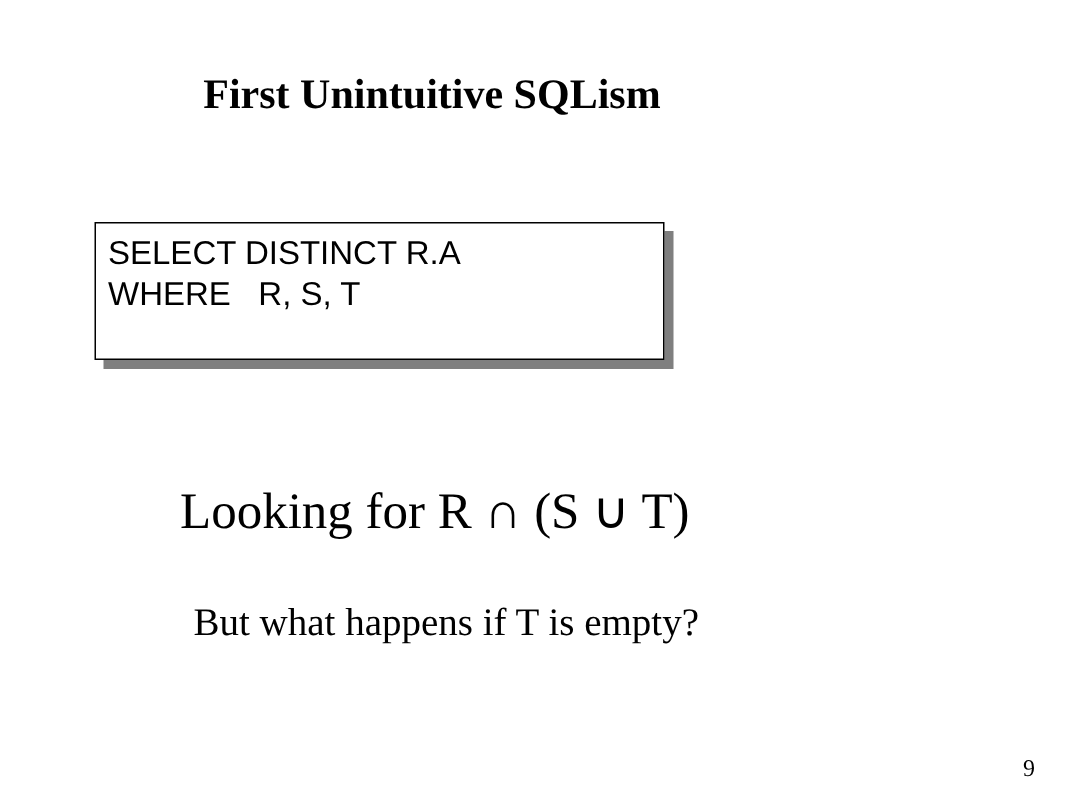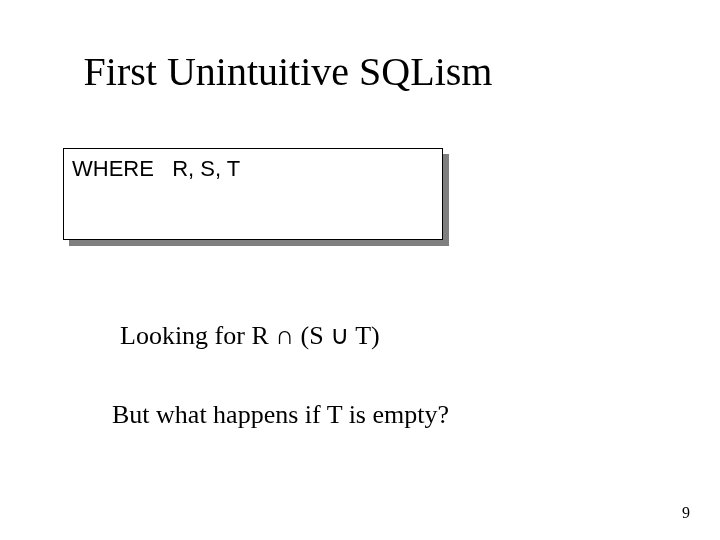--- a/index.html
+++ b/index.html
@@ -12,22 +12,22 @@
     color: #000;
     position: relative;
     overflow: hidden;
   }
   .title {
     position: absolute;
     top: 48px;
     left: 0;
     width: 576px;
     text-align: center;
-    font-size: 40px;
-    font-weight: 400;
+    font-size: 28px;
+    font-weight: 700;
     color: #000;
   }
   .code-shadow {
     position: absolute;
     top: 154px;
     left: 69px;
     width: 380px;
     height: 92px;
     background: #7f7f7f;
   }
@@ -46,42 +46,43 @@
     font-family: Arial, Helvetica, sans-serif;
     font-size: 22px;
     line-height: 27px;
     white-space: pre;
     color: #000;
   }
   .line1 {
     position: absolute;
     top: 320px;
     left: 120px;
-    font-size: 26px;
+    font-size: 34px;
   }
   .line2 {
     position: absolute;
     top: 400px;
-    left: 112px;
+    left: 129px;
     font-size: 26px;
   }
   .page-num {
     position: absolute;
     bottom: 18px;
     right: 30px;
     font-size: 16px;
     color: #000;
   }
 </style>
 </head>
 <body>
 
 <div class="title">First Unintuitive SQLism</div>
 
 <div class="code-shadow"></div>
 <div class="code-box">
+  <div class="code-line">SELECT DISTINCT R.A</div>
   <div class="code-line">WHERE   R, S, T</div>
 </div>
 
 <div class="line1">Looking for   R ∩ (S ∪ T)</div>
 <div class="line2">But what happens if T is empty?</div>
 
 <div class="page-num">9</div>
 
 </body></html>

